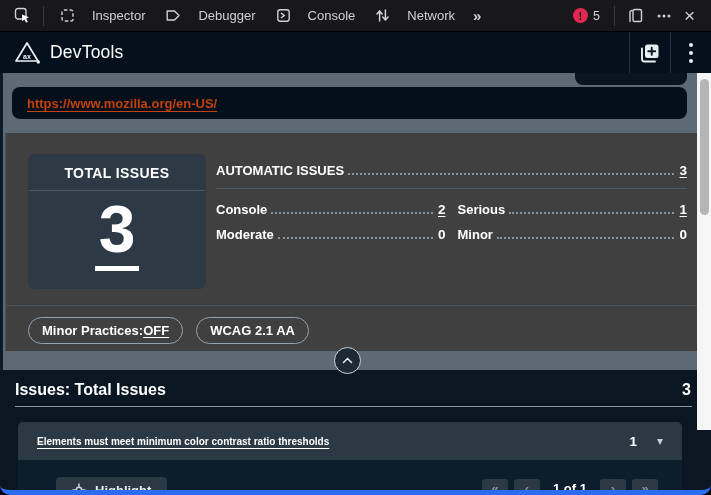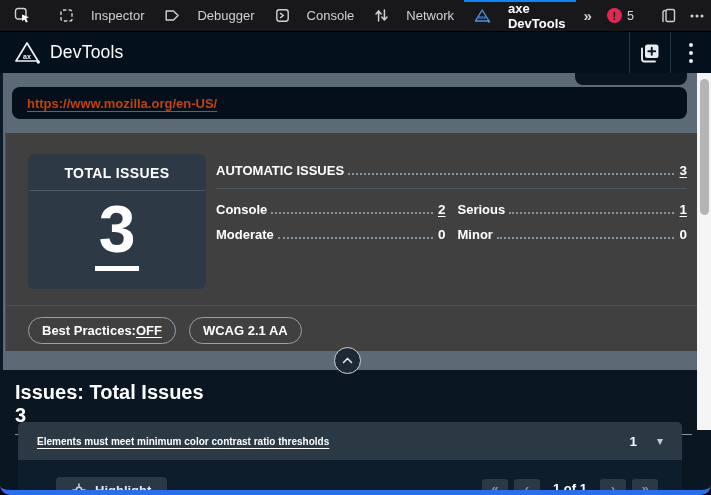--- a/index.html
+++ b/index.html
@@ -65,21 +65,21 @@
   .pill u { text-underline-offset:2px; }
 
   
   .collapse-btn { position:absolute; left:334px; top:274px; width:27px; height:27px; border-radius:50%;
                   background:#1d2a35; border:1.5px solid #cdd3d9; display:flex; align-items:center;
                   justify-content:center; cursor:pointer; z-index:5; }
 
   
   .issues { position:absolute; left:0; right:0; top:297px; bottom:0; background:#0a1723; }
   .issues-head { display:flex; justify-content:space-between; align-items:baseline; margin:11px 20px 0 15px;
-                 color:#fff; font-size:20px; font-weight:bold;flex-direction:column; }
+                 color:#fff; font-size:16px; font-weight:bold; }
   .issues-hr { border-top:1px solid #8c959d; margin:7px 19px 0 15px; }
   .issue-card { position:absolute; left:18px; right:29px; top:52px; height:38px; background:#2b3945;
                 border-radius:5px 5px 0 0; display:flex; align-items:center; padding:0 19px; cursor:pointer; }
   .issue-title { color:#fff; font-size:10px; font-weight:bold; text-decoration:underline;
                  text-underline-offset:3px; flex:1; cursor:pointer; }
   .issue-count { color:#fff; font-size:13.5px; font-weight:bold; margin-right:20px; }
   .caret { color:#c3cdd5; font-size:12px; cursor:pointer; }
   .issue-footer { position:absolute; left:18px; right:29px; top:90px; height:40px; background:#0e1d2b;
                   display:flex; justify-content:space-between; padding:17px 24px 0 38px; }
   .hl-btn { height:26px; background:#2b3945; border-radius:4px; display:flex; align-items:center;
@@ -142,30 +142,20 @@
     <div class="tab">
       <span>
         <svg width="15" height="15" viewBox="0 0 15 15">
             <path d="M4.6 13 V3 M4.6 3 l-2.6 3 M4.6 3 l2.6 3" fill="none" stroke="#d0d0d7" stroke-width="1.5" stroke-linecap="round"></path>
             <path d="M10.4 2 V12 M10.4 12 l-2.6 -3 M10.4 12 l2.6 -3" fill="none" stroke="#d0d0d7" stroke-width="1.5" stroke-linecap="round"></path>
           </svg>
       </span>
       <span>Network</span>
     </div>
 
-    <div class="tab active">
-      <span>
-        <svg width="17" height="16" viewBox="0 0 17 16">
-            <path d="M8.2 2 L15 13 H1.4 Z" fill="none" stroke="#4f8fe0" stroke-width="1.4" stroke-linejoin="round"></path>
-            <text x="8.2" y="11.4" font-size="4.6" text-anchor="middle" fill="#4f8fe0" font-family="Liberation Sans, sans-serif" font-weight="bold">axe</text>
-            <circle cx="15" cy="13.6" r="1.2" fill="#4f8fe0"></circle>
-          </svg>
-      </span>
-      <span>axe DevTools</span>
-    </div>
 
     <div class="overflow">»</div>
 
     <div class="spacer"></div>
 
     <div class="badge-wrap">
       <span class="err-badge">!</span>
       <span class="err-count">5</span>
     </div>
     <div class="tb-sep"></div>
@@ -264,21 +254,21 @@
             <span>Minor</span>
             <span class="dots"></span>
             <span class="val">0</span>
           </div>
         </div>
       </div>
 
       <div class="pill-divider"></div>
       <div class="pills">
         <div class="pill">
-          <span>Best Practices: </span>
+          <span>Minor Practices: </span>
           <u>OFF</u>
         </div>
         <div class="pill">
           <span>WCAG 2.1 AA</span>
         </div>
       </div>
     </div>
 
     <div class="collapse-btn">
       <span>

